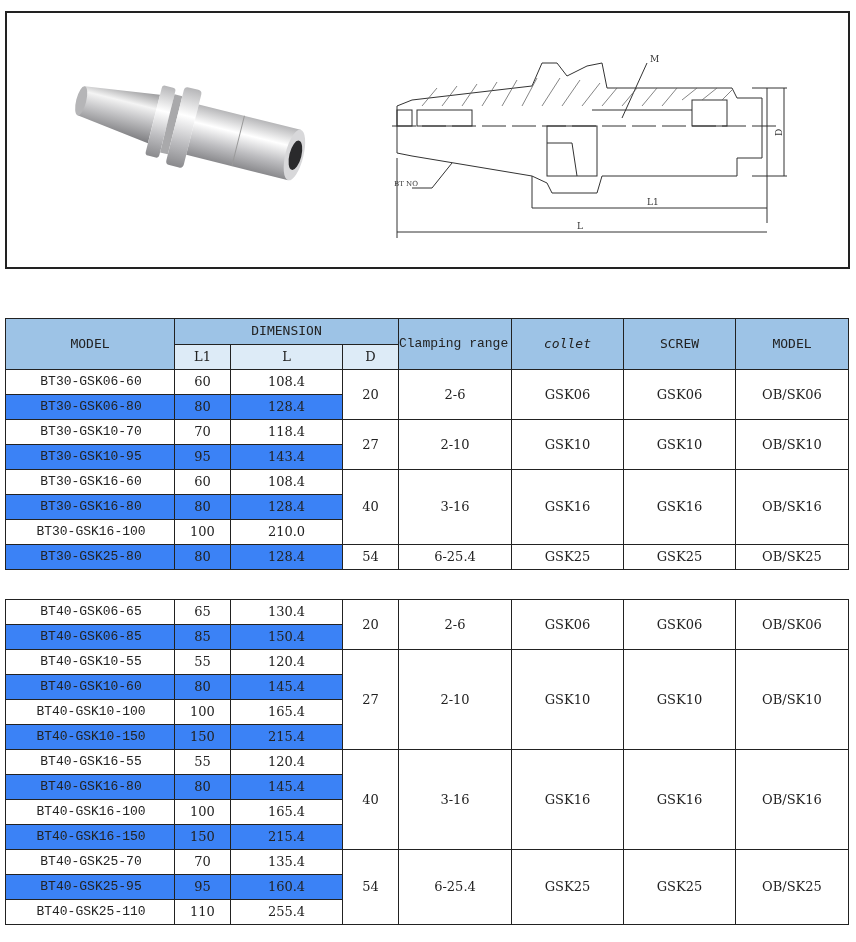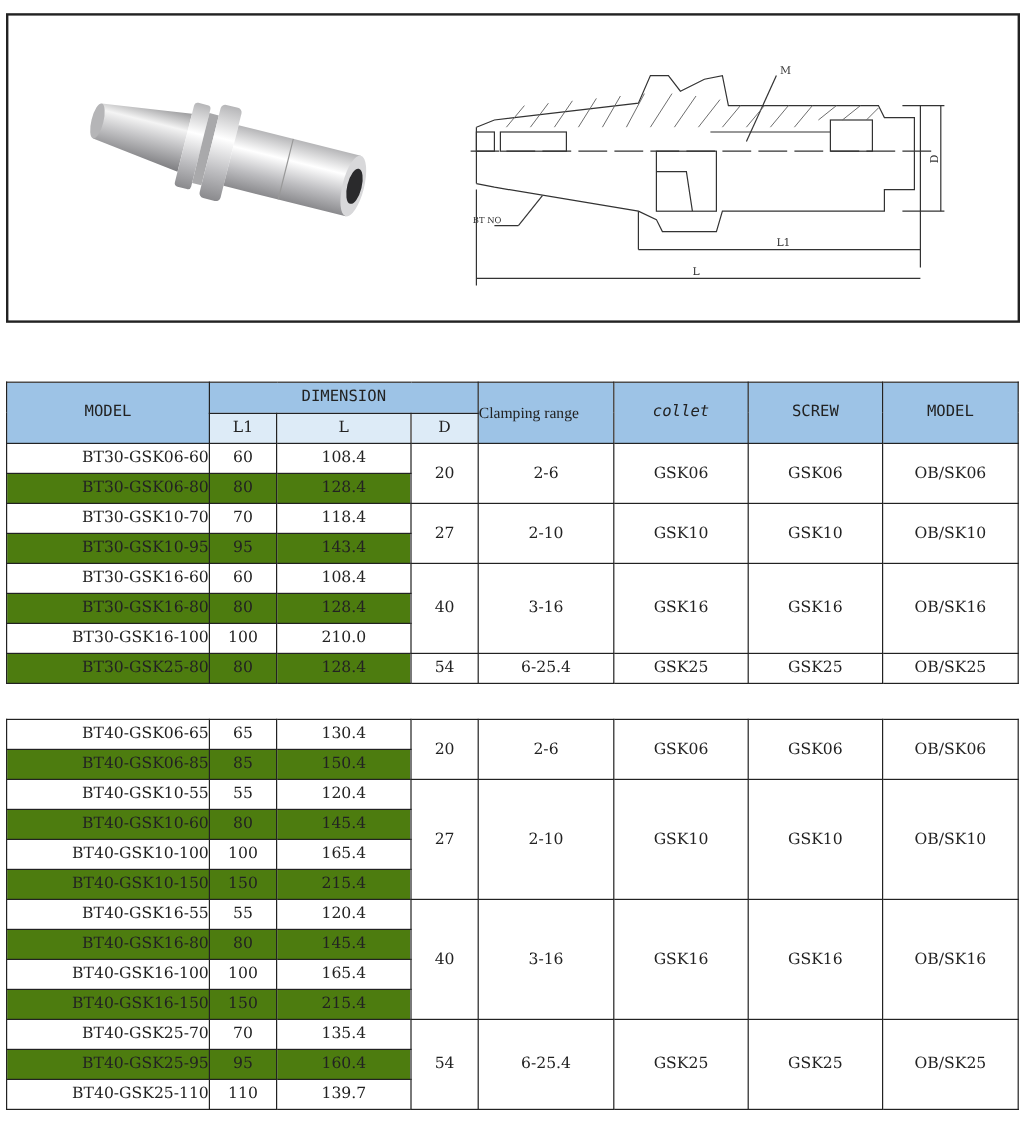--- a/index.html
+++ b/index.html
@@ -8,22 +8,22 @@
   .figure-box { position:absolute; left:5px; top:11px; width:841px; height:254px;
                 border:2px solid #222; background:#fff; }
   .photo { position:absolute; left:60px; top:45px; width:270px; height:150px; }
   .drawing { position:absolute; left:385px; top:35px; width:400px; height:200px; }
   table.spec { position:absolute; left:5px; border-collapse:collapse; table-layout:fixed;
                font-size:13px; }
   table.spec td, table.spec th { border:1.5px solid #222; padding:0; text-align:center;
                font-weight:normal; height:24px; line-height:24px; white-space:nowrap; overflow:hidden; }
   table.spec th { background:#9dc3e6; }
   table.spec th.sub { background:#ddebf7; }
-  table.spec td.model { text-align:right; padding-left:2px; }
-  tr.alt td.model, tr.alt td.l1, tr.alt td.l { background:#4d7c0f; }
+  table.spec td.model { text-align:center; padding-left:2px;font-family:Liberation Mono, monospace; }
+  tr.alt td.model, tr.alt td.l1, tr.alt td.l { background:#3b82f6; }
   .t1 { top:318px; }
   .t2 { top:599px; }
   th.bold { font-weight:bold; font-family:"DejaVu Sans Mono","Liberation Mono",monospace; font-size:13px; }
   .clamp-head { text-align:left !important; }
 </style>
 </head>
 <body>
 
 <div class="figure-box">
 
@@ -114,21 +114,21 @@
       <col style="width:56px">
     <col style="width:113px">
       <col style="width:112px">
       <col style="width:112px">
       <col style="width:113px">
   </colgroup>
   <thead>
     <tr>
       <th class="bold" rowspan="2" style="height:50px">MODEL</th>
       <th class="bold" colspan="3">DIMENSION</th>
-      <th class="clamp-head" rowspan="2" style="font-family:Liberation Serif, serif;">Clamping range</th>
+      <th class="clamp-head" rowspan="2" style="font-family:Liberation Mono, monospace;">Clamping range</th>
       <th rowspan="2" style="font-family:'DejaVu Sans Mono',monospace;font-style:italic;">collet</th>
       <th class="bold" rowspan="2">SCREW</th>
       <th class="bold" rowspan="2">MODEL</th>
     </tr>
     <tr>
       <th class="sub">L1</th>
       <th class="sub">L</th>
       <th class="sub">D</th>
     </tr>
   </thead>
@@ -284,16 +284,16 @@
       <td rowspan="3">OB/SK25</td>
     </tr>
     <tr class="alt">
       <td class="model">BT40-GSK25-95</td>
       <td class="l1">95</td>
       <td class="l">160.4</td>
     </tr>
     <tr>
       <td class="model">BT40-GSK25-110</td>
       <td class="l1">110</td>
-      <td class="l">139.7</td>
+      <td class="l">255.4</td>
     </tr>
   </tbody>
 </table>
 
 </body></html>

